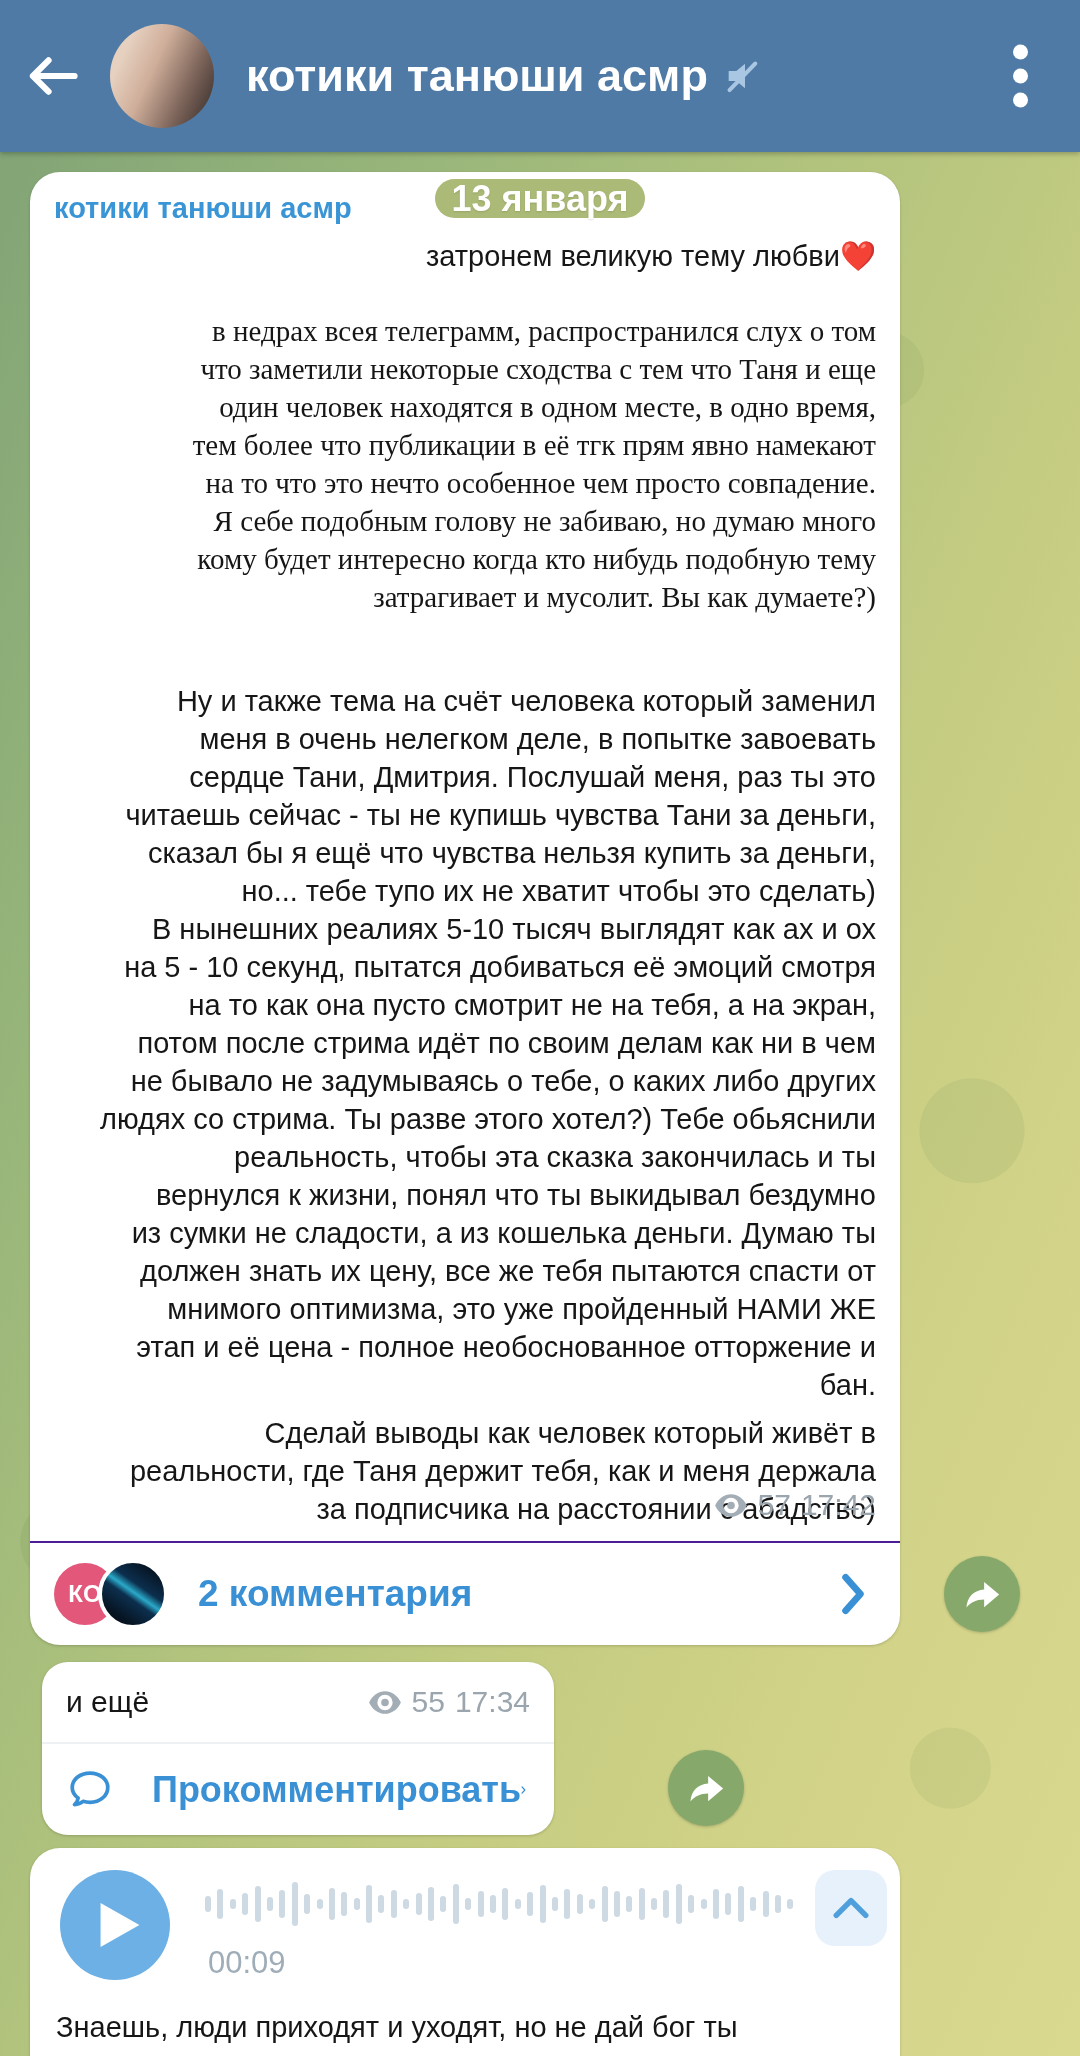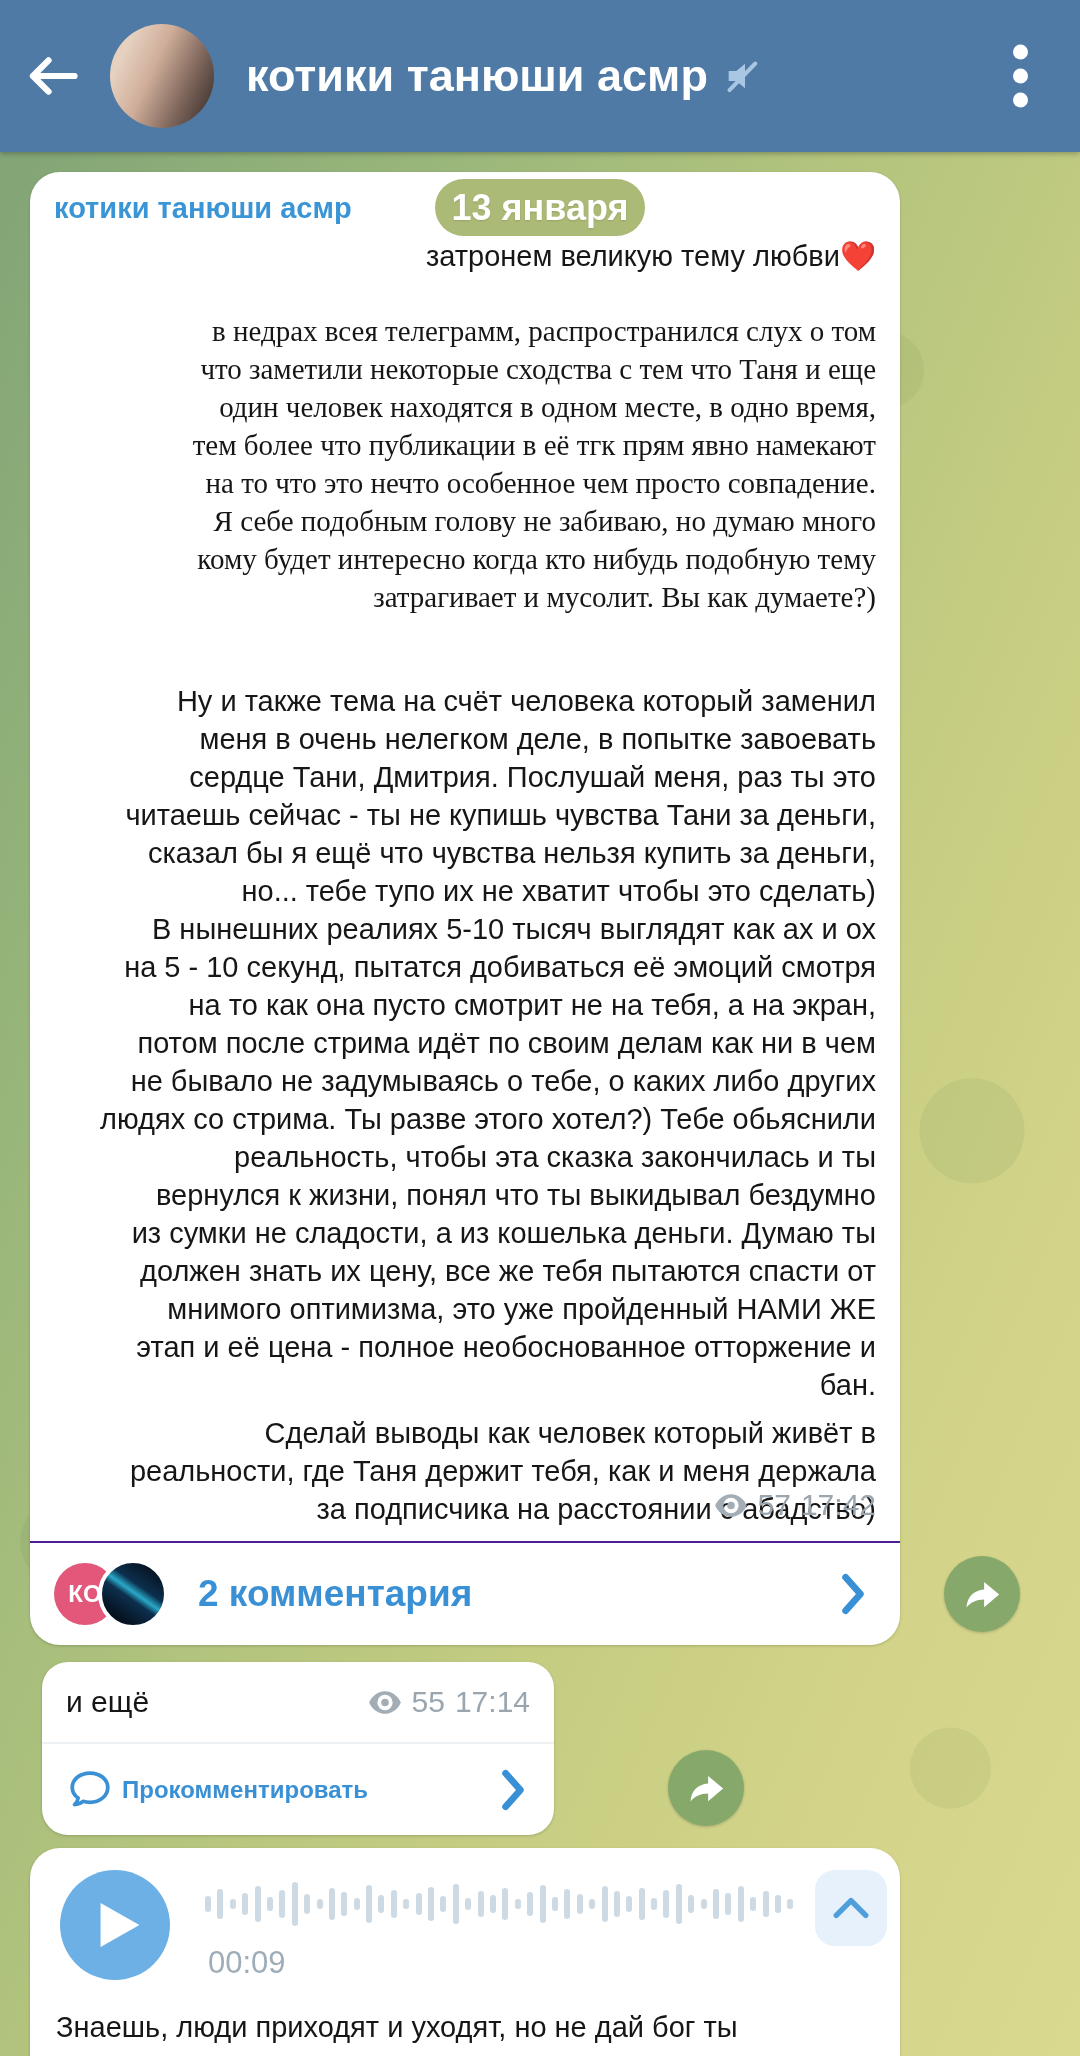--- a/index.html
+++ b/index.html
@@ -24,21 +24,21 @@
   .hdr-avatar{margin-left:32px;width:104px;height:104px;border-radius:50%;flex:0 0 auto;
     background:linear-gradient(115deg,#e6d0bf 18%,#cfae9a 42%,#7a6258 72%,#2e2724 100%);}
   .hdr-text{margin-left:32px;min-width:0;}
   .hdr-title-row{display:flex;align-items:center;gap:14px;}
   .hdr-title{color:#fff;font-size:45px;font-weight:bold;white-space:nowrap;}
   .hdr-sub{color:#c3d7e8;font-size:31px;margin-top:8px;}
   .menu-dots{position:absolute;right:52px;top:50%;transform:translateY(-50%);
     display:flex;flex-direction:column;gap:9px;cursor:pointer;}
   .menu-dots i{width:15px;height:15px;border-radius:50%;background:#fff;}
   
-  .date-pill{position:absolute;left:435px;top:179px;width:210px;height:57px;z-index:6;
+  .date-pill{position:absolute;left:435px;top:179px;width:210px;height:39px;z-index:6;
     background:#abba76;border-radius:29px;display:flex;align-items:center;justify-content:center;
     color:#fff;font-size:36px;font-weight:bold;text-shadow:0 1px 2px rgba(0,0,0,.12);}
   
   .bubble{position:absolute;background:#fff;border-radius:30px;box-shadow:0 1px 3px rgba(0,0,0,.18);z-index:2;}
   .bubble-main{left:30px;top:172px;width:870px;height:1473px;}
   .channel-name{margin:20px 24px 12px 24px;color:#3a95d6;font-size:29px;font-weight:bold;}
   .post-text{margin:0 24px;color:#161616;font-size:29px;line-height:38px;text-align:right;}
   .post-text p{margin:0;white-space:pre-line;}
   .post-text p:nth-child(1){margin-bottom:37px;}
   .post-text p:nth-child(2){margin-bottom:66px;font-family:Liberation Serif, serif;}
@@ -62,21 +62,21 @@
   .share1{left:944px;top:1556px;}
   .share2{left:668px;top:1750px;}
   
   .bubble-more{left:42px;top:1662px;width:512px;height:173px;border-radius:26px;}
   .more-row1{height:80px;display:flex;align-items:center;}
   .more-text{margin-left:24px;color:#161616;font-size:30px;}
   .meta-more{position:static;margin-left:auto;margin-right:24px;text-align:right;}
   .more-div{height:2px;background:#eef1f3;margin:0;}
   .more-row2{height:91px;display:flex;align-items:center;cursor:pointer;}
   .cmt-icon{margin-left:26px;width:44px;height:44px;flex:0 0 auto;}
-  .cta-label{margin-left:10px;color:#3a90d5;font-size:24px;font-weight:bold;}
+  .cta-label{margin-left:40px;color:#3a90d5;font-size:36px;font-weight:bold;}
   .more-row2 .chevron-r{margin-right:28px;}
   
   .bubble-voice{left:30px;top:1848px;width:870px;height:260px;border-radius:30px 30px 0 0;}
   .play-btn{position:absolute;left:30px;top:22px;width:110px;height:110px;border-radius:50%;
     background:#6cb0e5;display:flex;align-items:center;justify-content:center;cursor:pointer;}
   .play-btn svg{margin-left:10px;}
   .waveform{position:absolute;left:175px;top:33px;width:596px;height:46px;
     display:flex;align-items:center;cursor:pointer;}
   .waveform span{width:6px;margin-right:6.4px;border-radius:3px;background:#cdd9e3;flex:0 0 auto;}
   .speed-btn{position:absolute;left:785px;top:22px;width:72px;height:76px;border-radius:20px;
@@ -175,21 +175,21 @@
   </div>
 
   <div class="bubble bubble-more">
     <div class="more-row1">
       <span class="more-text">и ещё</span>
       <div class="meta meta-more">
         <svg class="eye" viewBox="0 0 24 16">
           <path fill="currentColor" d="M12 0C7.3 0 3 3 .8 8c2.2 5 6.5 8 11.2 8s9-3 11.2-8C21 3 16.7 0 12 0zm0 13.4A5.4 5.4 0 1 1 12 2.6a5.4 5.4 0 0 1 0 10.8zm0-2.7a2.7 2.7 0 1 0 0-5.4 2.7 2.7 0 0 0 0 5.4z"></path>
         </svg>
         <span>55</span>
-        <span>17:14</span>
+        <span>17:34</span>
       </div>
     </div>
     <div class="more-div"></div>
     <div class="more-row2">
       <svg class="cmt-icon" viewBox="0 0 26 26">
         <path d="M13 3C7 3 2.5 6.8 2.5 11.5 2.5 14 3.8 16.2 6 17.7 5.8 19.2 5.1 20.5 3.9 21.6 5.9 21.5 7.6 20.8 8.9 19.7 10.2 20.1 11.6 20.3 13 20.3 19 20.3 23.5 16.3 23.5 11.5 23.5 6.8 19 3 13 3 Z" fill="none" stroke="#3a90d5" stroke-width="2.2" stroke-linejoin="round"></path>
       </svg>
       <span class="cta-label">Прокомментировать</span>
       <svg class="chevron-r" viewBox="0 0 14 22">
         <path d="M3 2 L11 11 L3 20" fill="none" stroke="#3a90d5" stroke-width="3.6" stroke-linecap="round" stroke-linejoin="round"></path>

